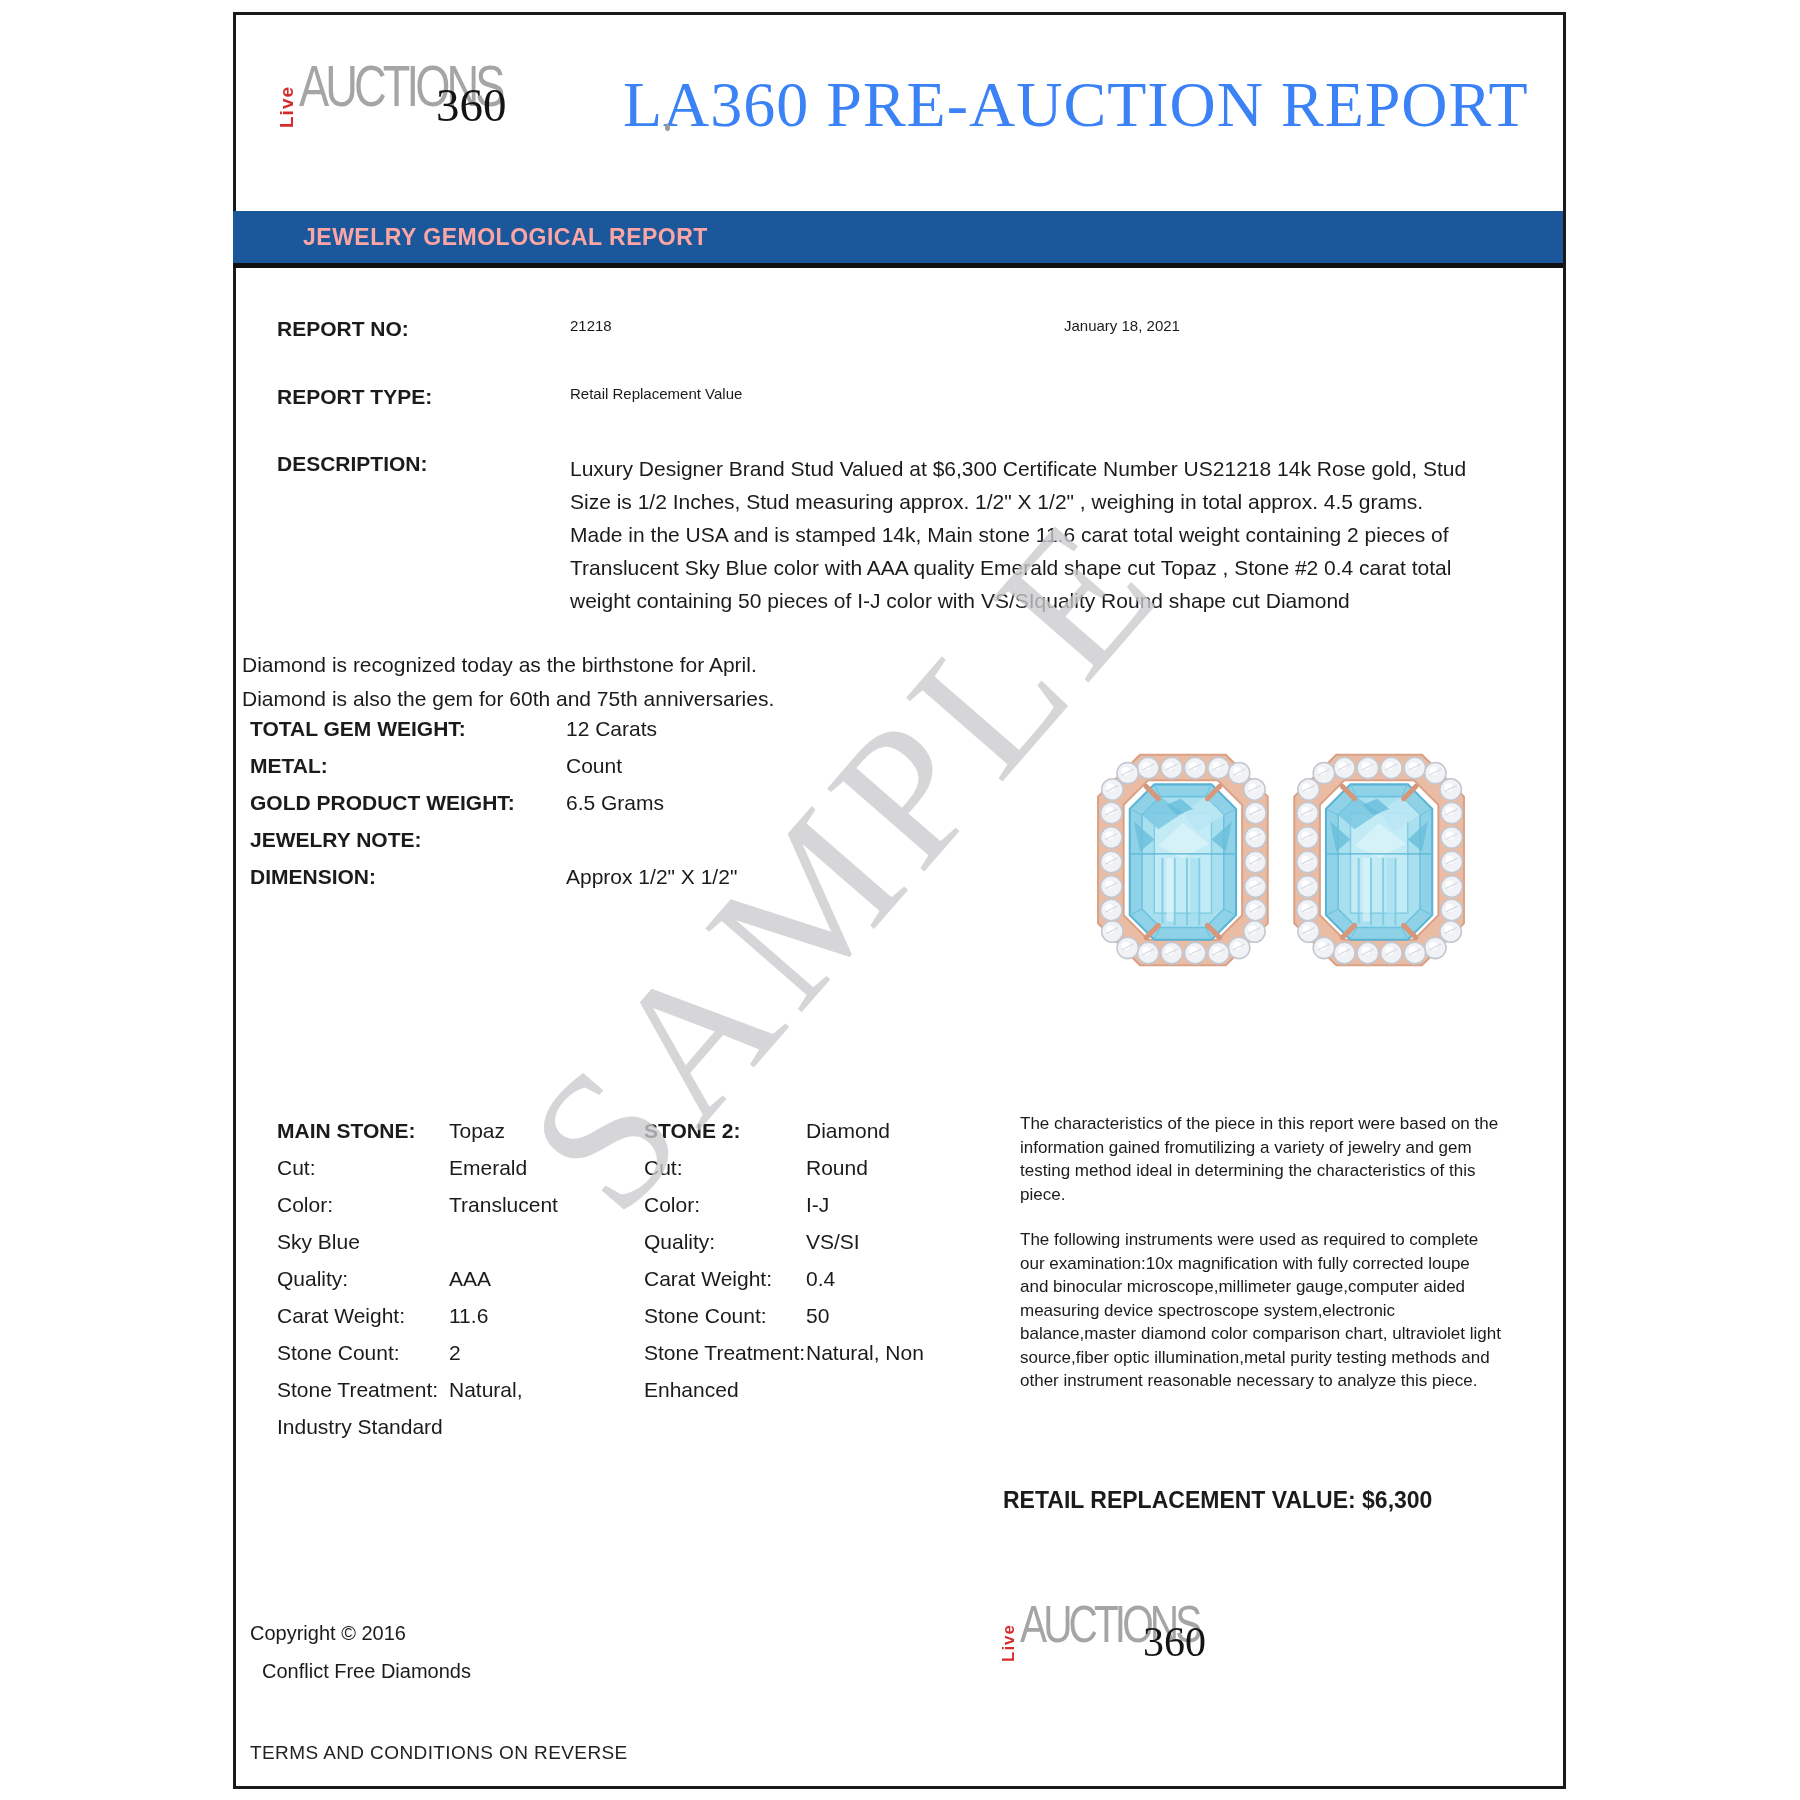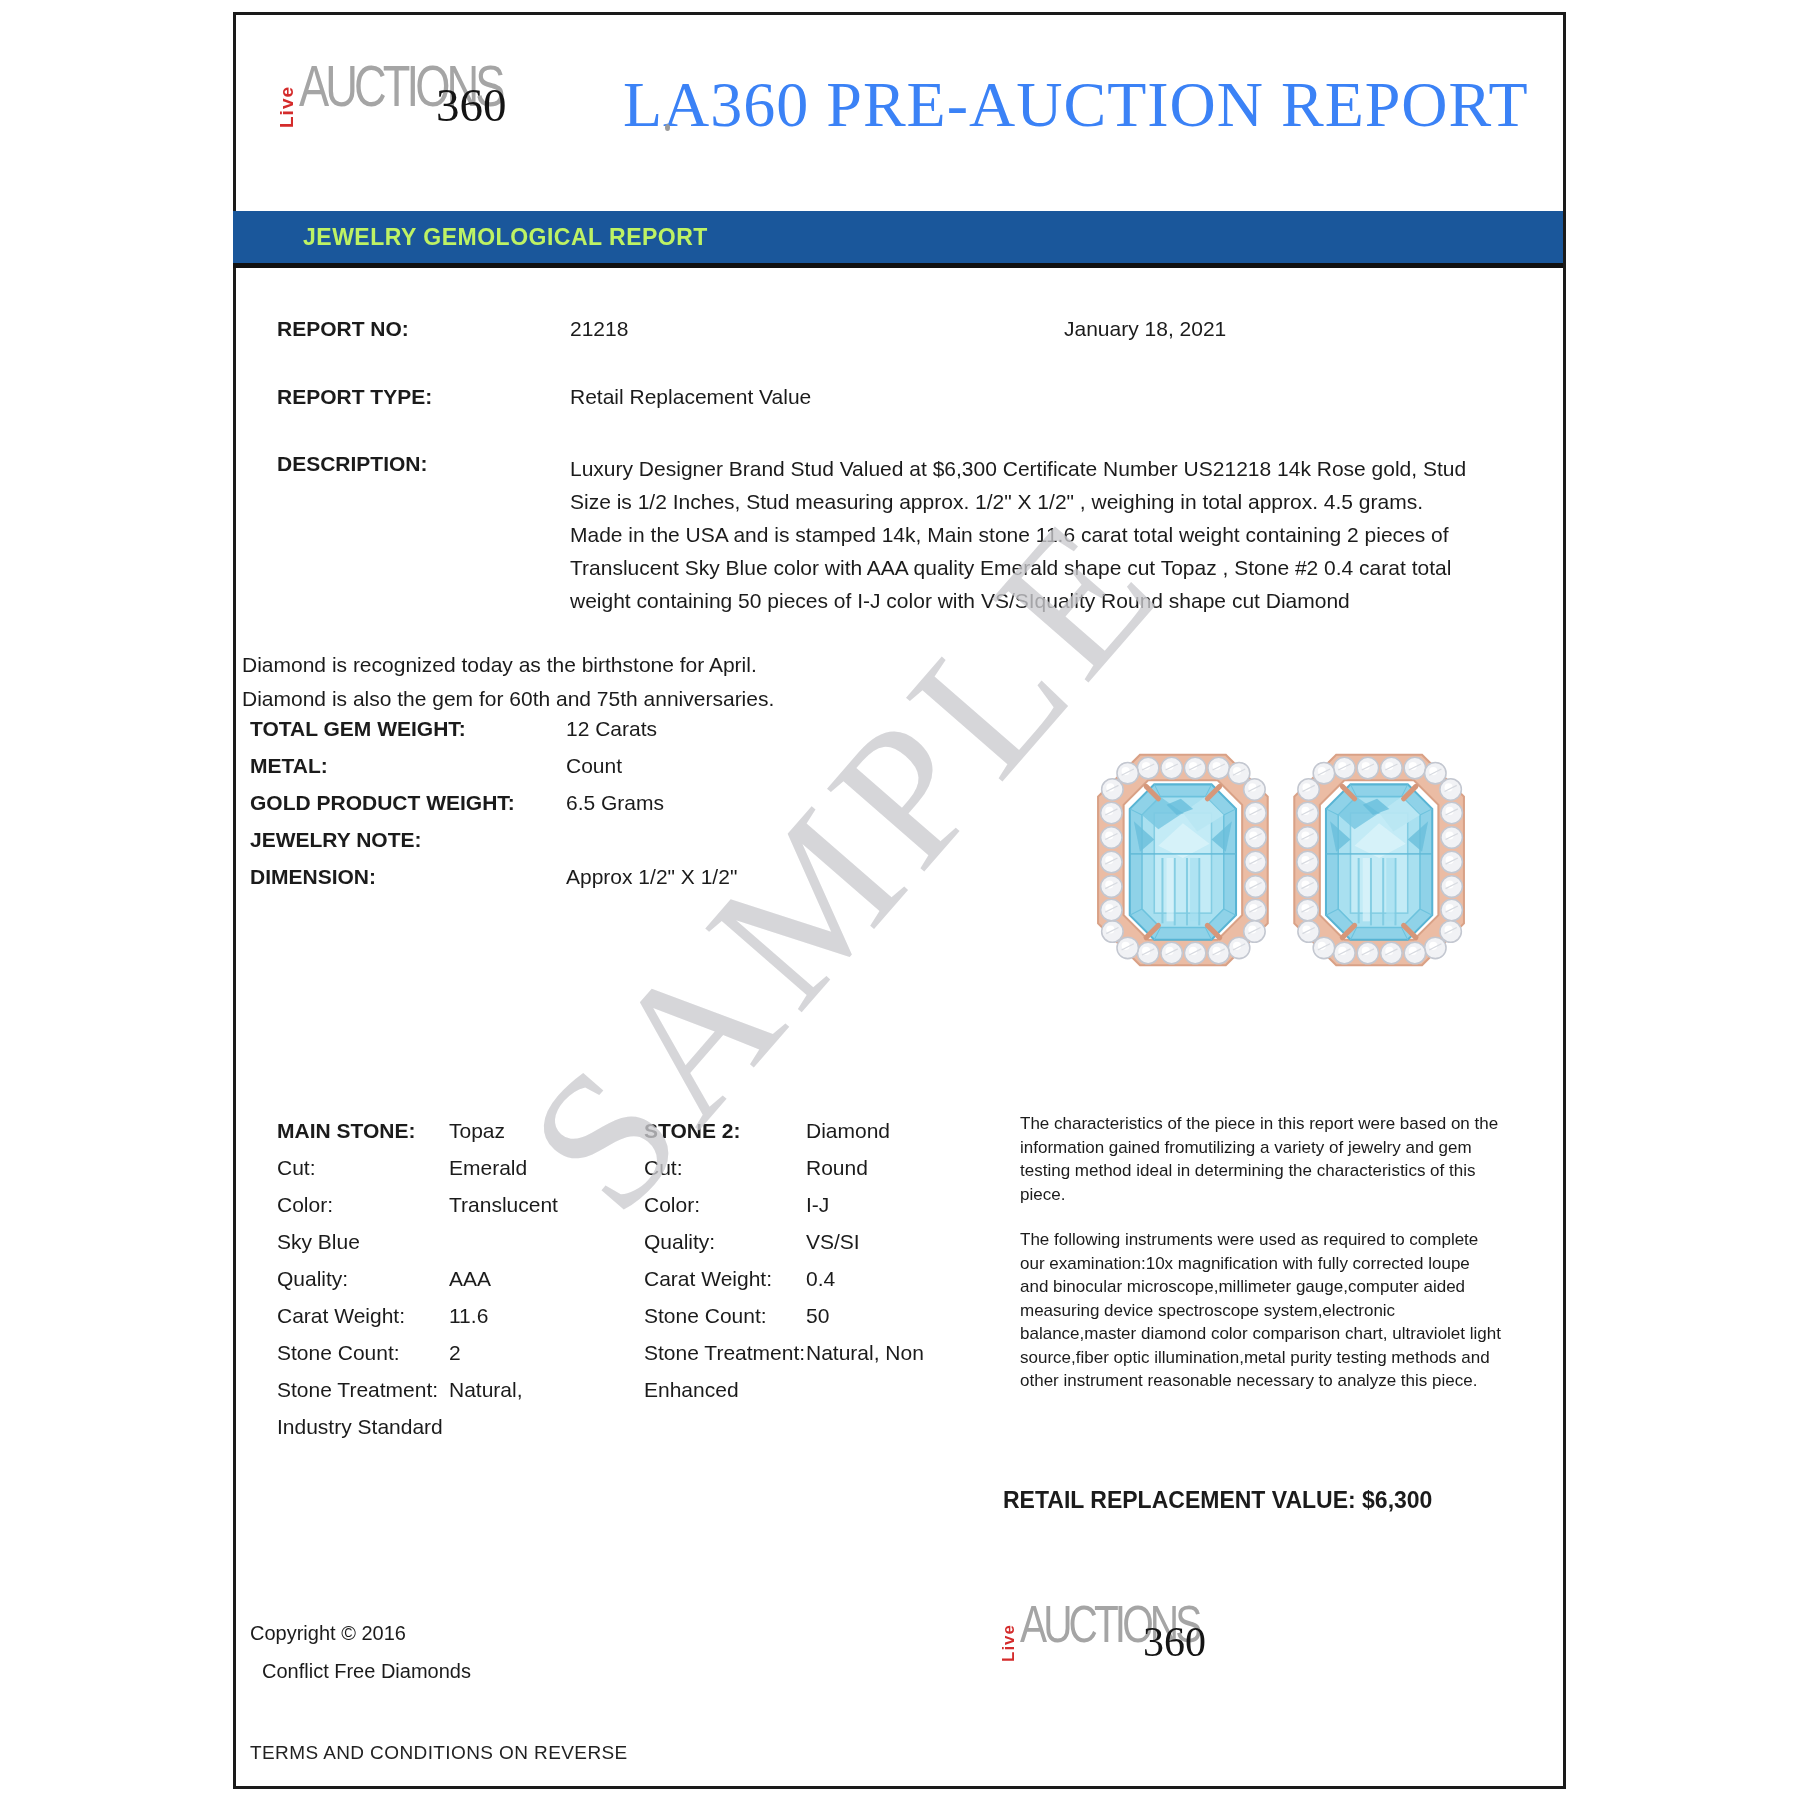--- a/index.html
+++ b/index.html
@@ -16,24 +16,24 @@
   .logo-top .auctions{left:299px;top:52px;font-size:58px;}
   .logo-top .n360{left:436px;top:78px;font-size:47px;}
   .logo-bottom .live{left:999px;top:1608px;font-size:17px;height:54px;}
   .logo-bottom .auctions{left:1020px;top:1594px;font-size:52px;}
   .logo-bottom .n360{left:1143px;top:1618px;font-size:42px;}
   
   .title{left:623px;top:68px;width:700px;font-family:"Liberation Serif",serif;font-size:64px;color:#3b82f6;letter-spacing:1px;white-space:nowrap;z-index:1;}
   .title-tick{left:665px;top:124px;width:5px;height:7px;background:#9a9a9a;border-radius:50%;z-index:1;}
   
   .banner{left:233px;top:211px;width:1330px;height:52px;background:#1a579b;border-bottom:5px solid #101010;z-index:1;}
-  .banner span{position:absolute;left:70px;top:0;line-height:52px;color:#bef264;font-weight:700;font-size:23px;letter-spacing:.5px;}
+  .banner span{position:absolute;left:70px;top:0;line-height:52px;color:#fca5a5;font-weight:700;font-size:23px;letter-spacing:.5px;}
   
   .lbl{font-weight:700;font-size:21px;}
-  .val{font-size:21px;}
+  .val{font-size:15px;}
   .row-a{left:277px;top:317px;z-index:1;}
   .row-b{left:277px;top:385px;z-index:1;}
   .row-c{left:277px;top:452px;z-index:1;}
   .col-val{left:570px;}
   .col-date{left:1064px;}
   .desc-text{left:570px;top:452px;width:930px;font-size:21px;line-height:33px;white-space:pre-line;z-index:1;}
   .birthstone{left:242px;top:648px;font-size:21px;line-height:34px;white-space:pre-line;z-index:1;}
   
   .item-list{left:250px;top:710px;width:640px;z-index:1;}
   .item-list .s-row{display:flex;height:37px;align-items:center;}

